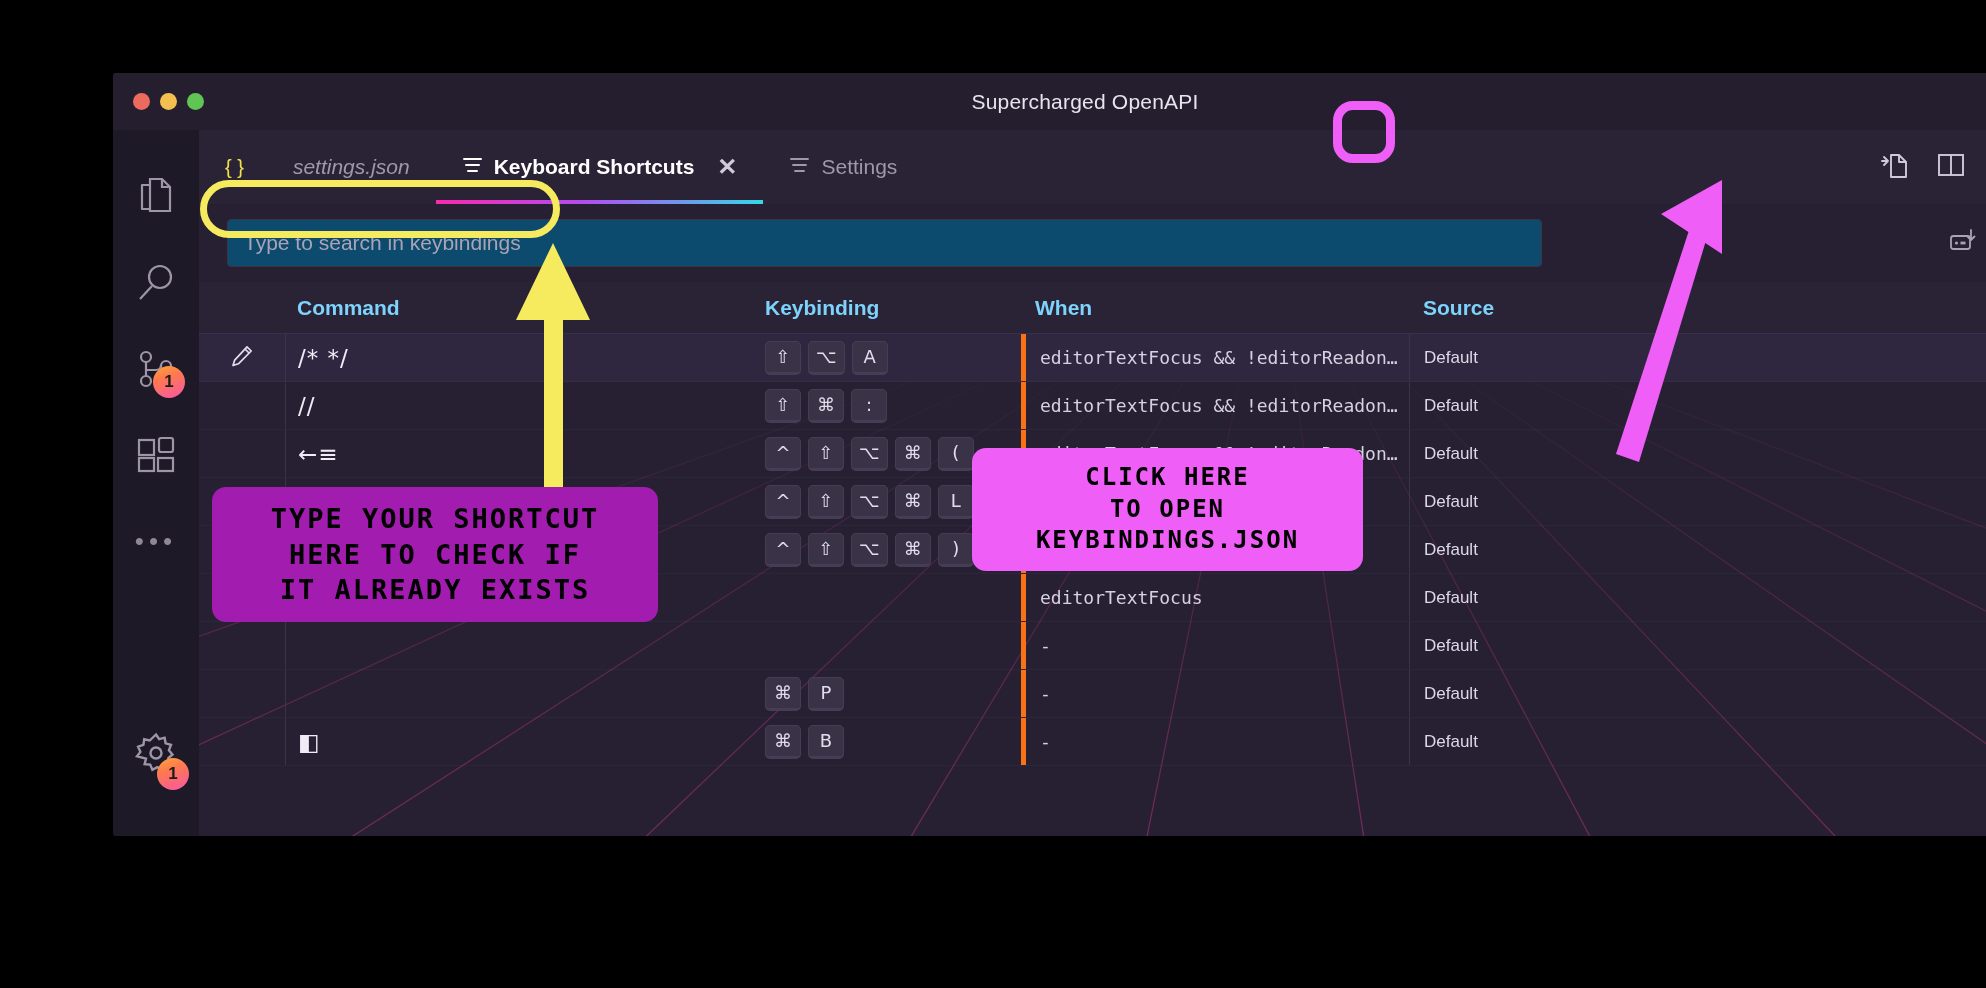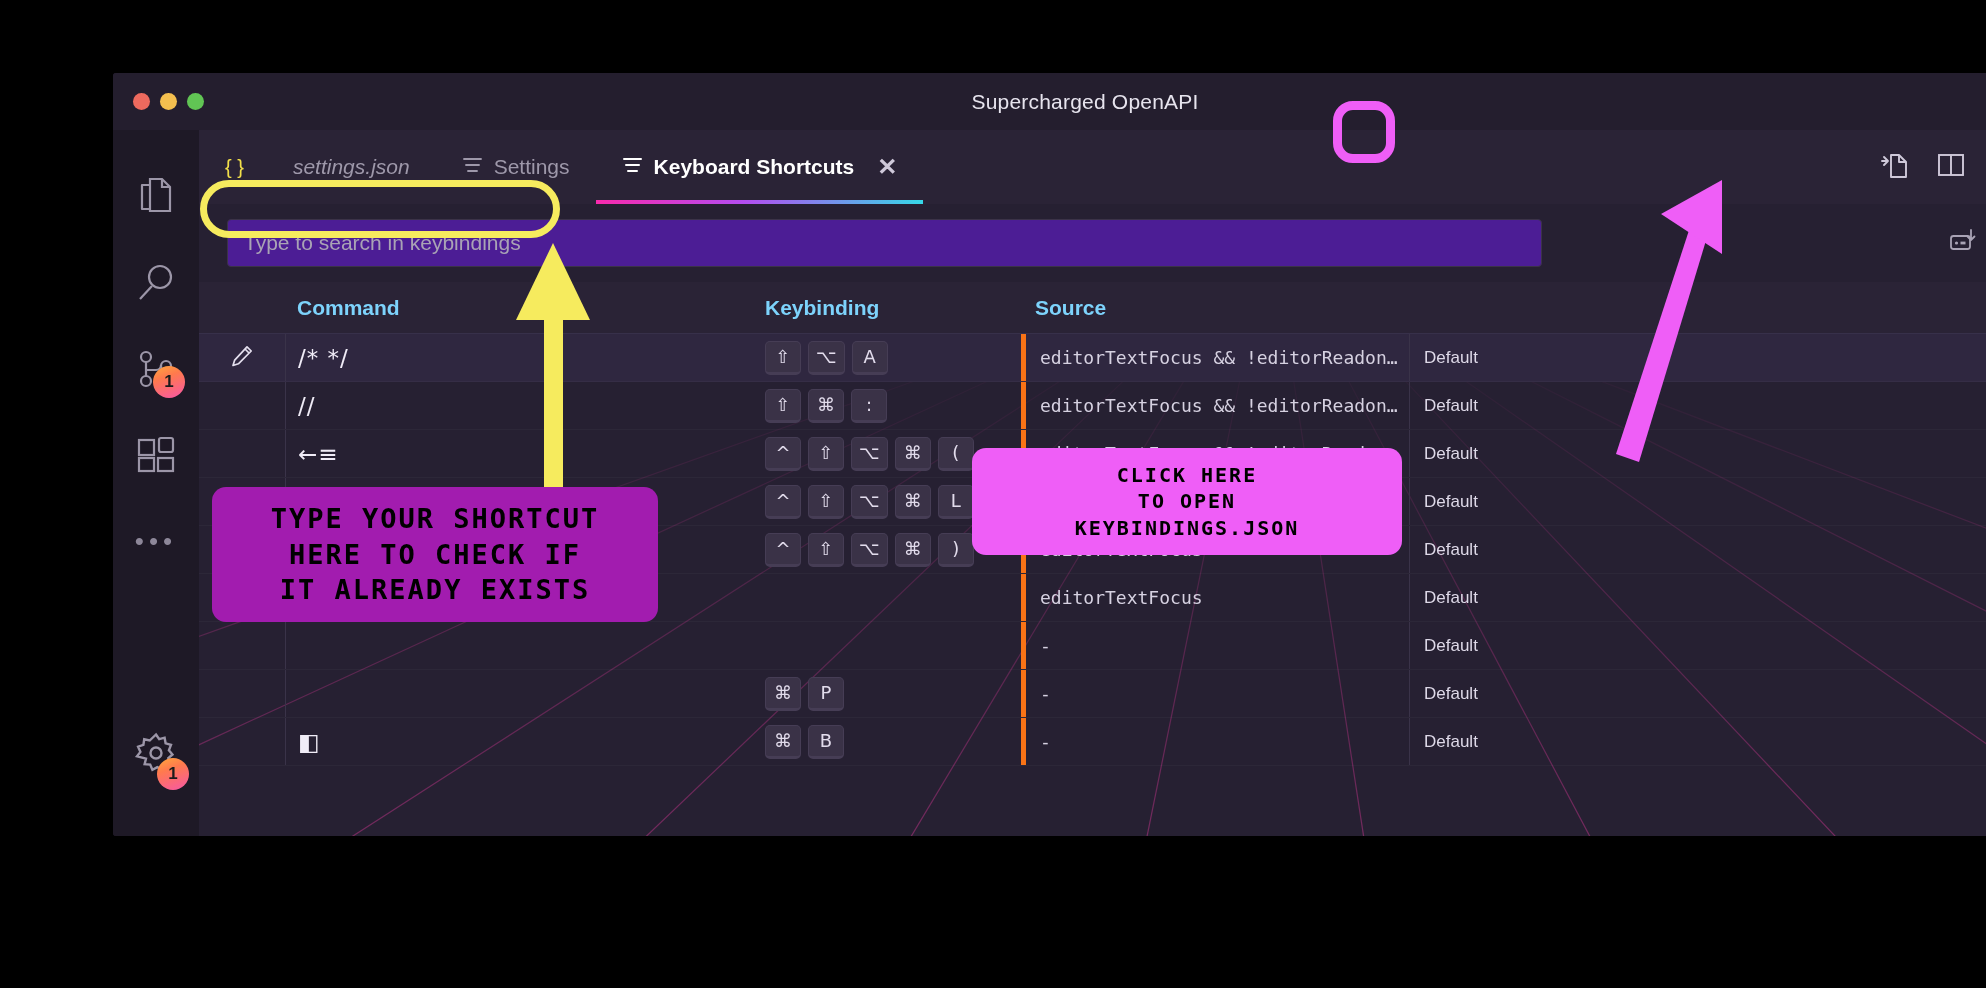--- a/index.html
+++ b/index.html
@@ -118,21 +118,21 @@
   
   .searchrow {
     position: relative; z-index: 3;
     height: 78px; flex: 0 0 78px;
     background: #262032;
     display: flex; align-items: center;
     padding: 0 26px 0 28px;
   }
   .search-box {
     width: 1315px; height: 48px;
-    background: #4c1d95;
+    background: #0c4a6e;
     border: 1px solid #3b3348;
     border-radius: 4px;
     display: flex; align-items: center;
     padding: 0 16px;
     color: #a9a3b5; font-size: 21px;
   }
   .search-actions { margin-left: auto; display: flex; align-items: center; gap: 22px; color: #a9a3b5; }
 
   
   .tablewrap { position: relative; z-index: 3; flex: 1 1 auto; overflow: hidden; }
@@ -205,21 +205,21 @@
     color: #000000;
     font-family: "DejaVu Sans Mono", monospace;
     font-weight: bold;
     text-align: center;
     letter-spacing: 2px;
     line-height: 1.32;
     padding: 14px 18px;
     white-space: pre-line;
   }
   .callout.yellow { background: #a21caf; left: 212px; top: 487px; width: 446px; font-size: 27px; }
-  .callout.magenta{ background: #ef5ef7; left: 972px; top: 448px; width: 430px; font-size: 20px; }
+  .callout.magenta{ background: #ef5ef7; left: 972px; top: 448px; width: 391px; font-size: 24px; }
 </style>
 </head>
 <body>
 
 <div class="window">
 
   <div class="titlebar">
     <div class="traffic">
       <div class="dot red"></div>
       <div class="dot yellow"></div>
@@ -327,42 +327,42 @@
         </g>
       </svg>
 
       <div class="tabstrip">
 
         <div class="tab italic">
           <span class="brace">{ }</span>
           <span class="tab-label">settings.json</span>
         </div>
 
-        <div class="tab">
-          <span>
-            <svg width="21" height="18" viewBox="0 0 21 18" stroke="#9e98aa" stroke-width="1.9" fill="none" stroke-linecap="round">
-              <line x1="2" y1="3" x2="19" y2="3"></line>
-                <line x1="4" y1="9" x2="17" y2="9"></line>
-                <line x1="6" y1="15" x2="15" y2="15"></line>
-            </svg>
-          </span>
-          <span class="tab-label">Settings</span>
-        </div>
-
         <div class="tab active">
           <span>
             <svg width="21" height="18" viewBox="0 0 21 18" stroke="#ffffff" stroke-width="2" fill="none" stroke-linecap="round">
               <line x1="2" y1="3" x2="19" y2="3"></line>
                 <line x1="4" y1="9" x2="17" y2="9"></line>
                 <line x1="6" y1="15" x2="15" y2="15"></line>
             </svg>
           </span>
           <span class="tab-label">Keyboard Shortcuts</span>
           <span class="tab-close">✕</span>
           <span class="tab-underline"></span>
+        </div>
+
+        <div class="tab">
+          <span>
+            <svg width="21" height="18" viewBox="0 0 21 18" stroke="#9e98aa" stroke-width="1.9" fill="none" stroke-linecap="round">
+              <line x1="2" y1="3" x2="19" y2="3"></line>
+                <line x1="4" y1="9" x2="17" y2="9"></line>
+                <line x1="6" y1="15" x2="15" y2="15"></line>
+            </svg>
+          </span>
+          <span class="tab-label">Settings</span>
         </div>
 
         <div class="tabstrip-actions">
           <div class="tb-btn">
             <span>
               <svg width="30" height="32" viewBox="0 0 30 32" fill="none" stroke="#cfc9da" stroke-width="1.9" stroke-linejoin="round">
                 <path d="M13 6h8l7 7v15H13z"></path>
                   <path d="M21 6v7h7"></path>
                 <path d="M10 12l-6 0M10 12l-4-4M10 12l-4 4" stroke-linecap="round"></path>
               </svg>
@@ -404,20 +404,21 @@
                 <line x1="28" y1="14.5" x2="21" y2="21.5" stroke="#d0707a"></line>
             </svg>
           </span>
         </div>
       </div>
 
       <div class="tablewrap">
         <div class="thead">
           <div class="th-cmd">Command</div>
           <div class="th-key">Keybinding</div>
+          <div class="th-when">When</div>
           <div class="th-src">Source</div>
         </div>
         <div class="tbody" id="tbody">
             <div class="trow selected">
               <div class="c-gutter">
                 <span><svg width="24" height="24" viewBox="0 0 24 24" fill="none" stroke="#e4dfee" stroke-width="1.7" stroke-linejoin="round">
                     <path d="M17 2.8l4.2 4.2L8.4 19.8 3 21.5l1.7-5.4z"></path>
                     <line x1="15" y1="5" x2="19" y2="9"></line>
                   </svg></span>
               </div>

